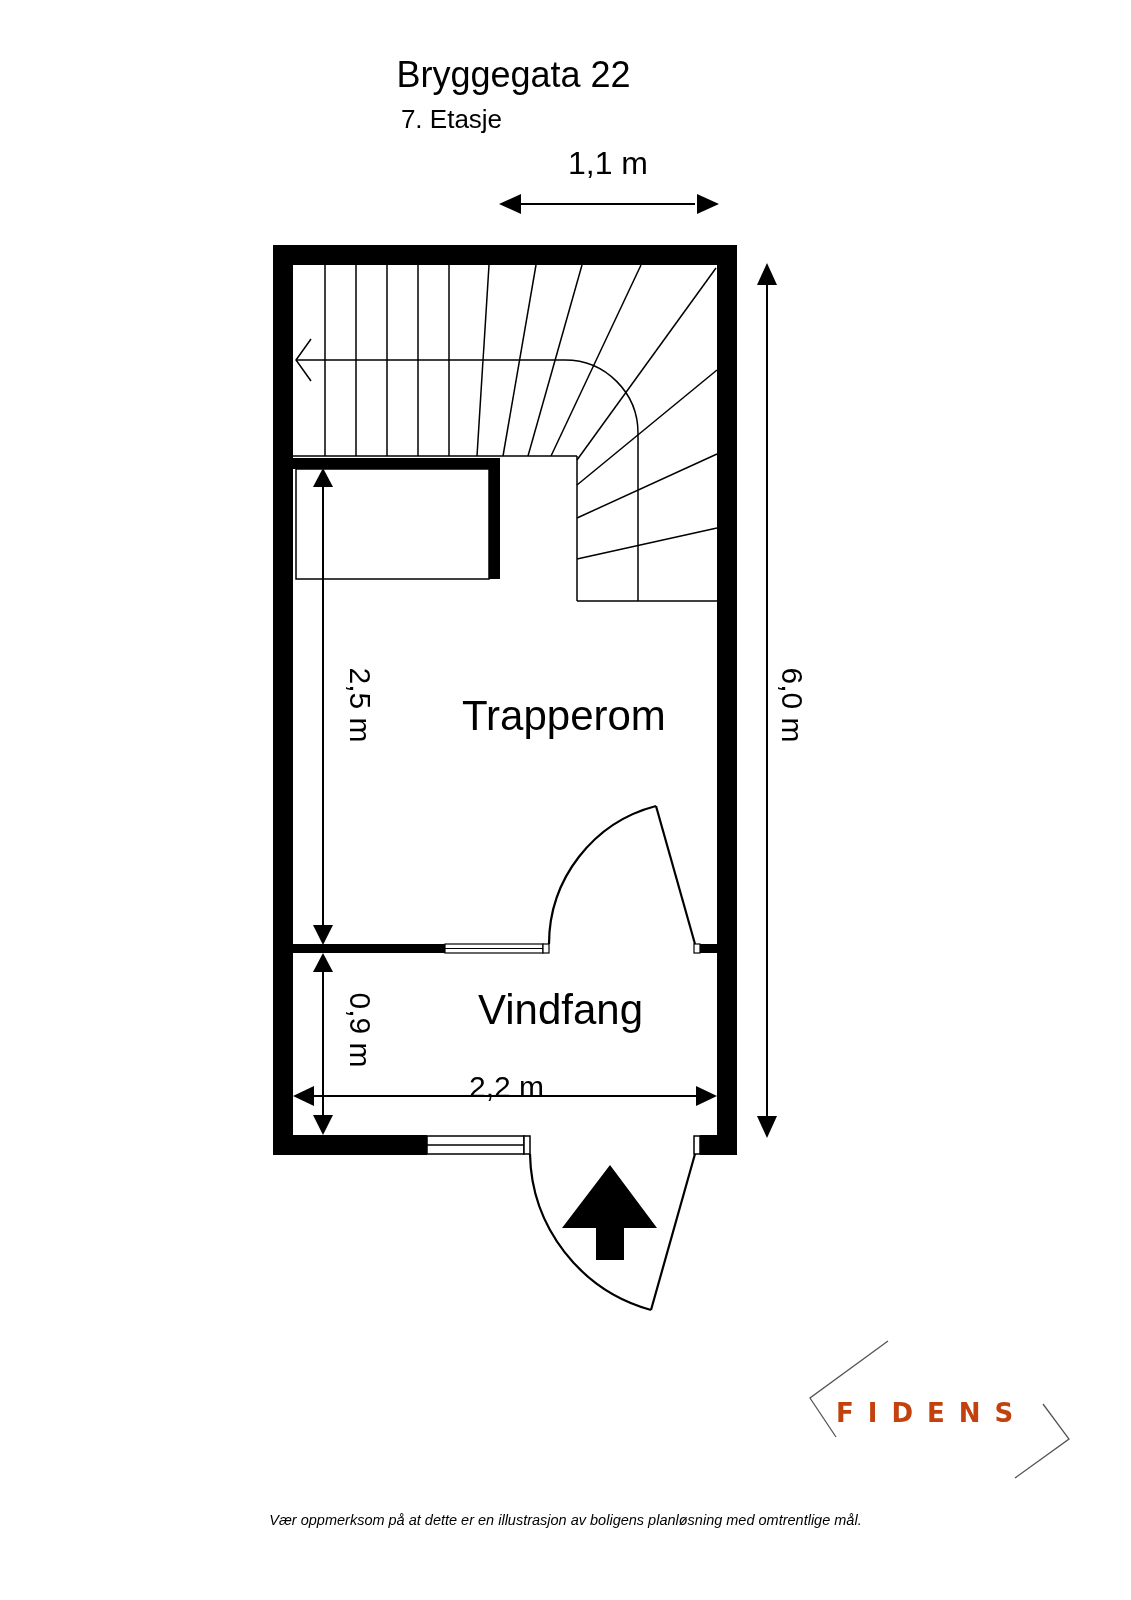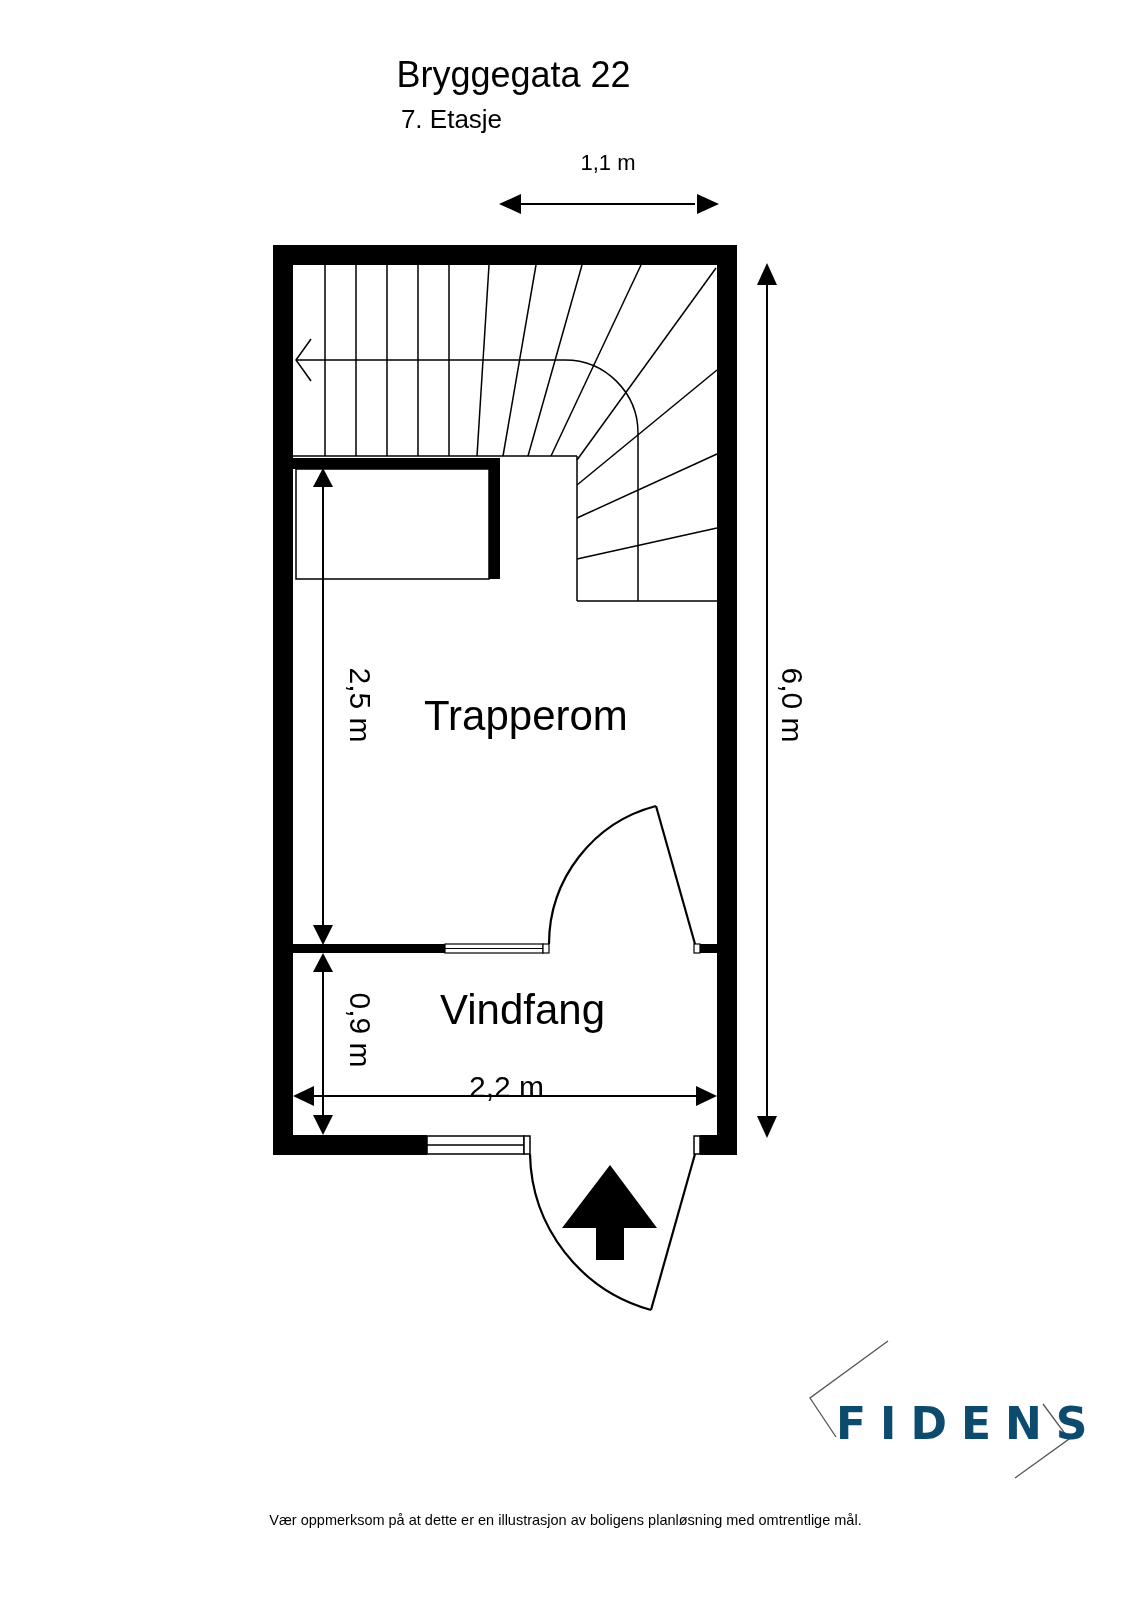--- a/index.html
+++ b/index.html
@@ -1,26 +1,26 @@
 <!DOCTYPE html>
 <html><head>
 <meta charset="utf-8">
 <style>
   html, body { margin:0; padding:0; background:#ffffff; }
   body { width:1131px; height:1600px; position:relative; overflow:hidden;
          font-family: "Liberation Sans", "DejaVu Sans", sans-serif; color:#000; }
   .abs { position:absolute; }
   .title { left:0; width:1027px; top:55px; text-align:center; font-size:36px; line-height:40px; }
   .subtitle { left:0; width:903px; top:104px; text-align:center; font-size:26px; line-height:30px; }
-  .dim-top { left:548px; top:145px; width:120px; text-align:center; font-size:22px; line-height:36px; }
-  .room-label { font-size:42px; line-height:48px; white-space:nowrap; }
+  .dim-top { left:548px; top:145px; width:120px; text-align:center; font-size:32px; line-height:36px; }
+  .room-label { font-size:42px; line-height:48px; white-space:nowrap;margin-left:38px; }
   .dim-label { font-size:30px; line-height:34px; white-space:nowrap; }
   .rot { transform: rotate(90deg); transform-origin: center center; }
-  .disclaimer { left:0; width:1131px; top:1512px; text-align:center; font-size:14.5px; line-height:17px; }
-  .logo-text { font-size:44px; letter-spacing:14px; font-weight:bold; color:#0c4a6e; font-family:"DejaVu Sans", sans-serif; }
+  .disclaimer { left:0; width:1131px; top:1512px; text-align:center; font-size:14.5px; line-height:17px;font-style:italic; }
+  .logo-text { font-size:26px; letter-spacing:14px; font-weight:bold; color:#c2410c; font-family:"DejaVu Sans", sans-serif; }
   svg { position:absolute; left:0; top:0; }
 </style>
 </head>
 <body>
 
 <svg width="1131" height="1600" viewBox="0 0 1131 1600" xmlns="http://www.w3.org/2000/svg">
 
   <g fill="#000">
     <rect x="273" y="245" width="464" height="20"></rect>
     <rect x="273" y="245" width="20" height="910"></rect>

